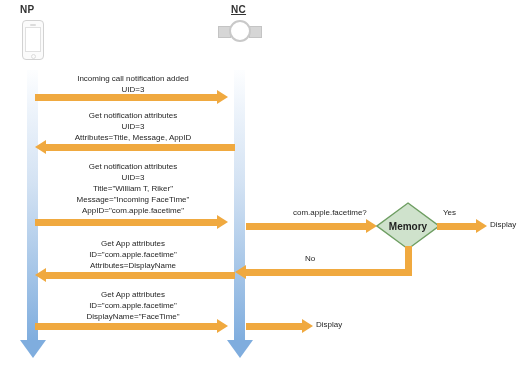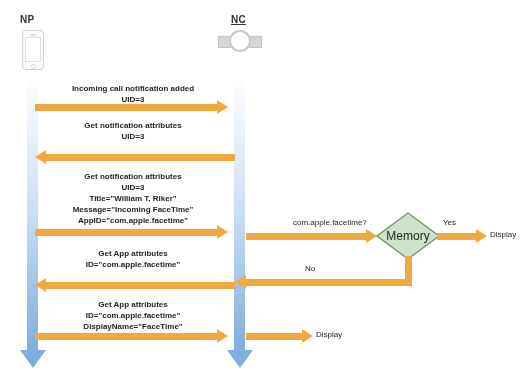--- a/index.html
+++ b/index.html
@@ -11,21 +11,21 @@
     width: 532px;
     height: 381px;
     position: relative;
     overflow: hidden;
     font-family: "Liberation Sans", sans-serif;
     color: #2b2b2b;
   }
 
   #canvas {
     position: absolute;
-    left: 0; top: 10px;
+    left: 0; top: 0;
     width: 532px;
     height: 323px;
   }
 
   
   .actor-label {
     position: absolute;
     font-size: 10px;
     font-weight: 700;
     color: #333333;
@@ -140,21 +140,21 @@
 
   
   .msg-text {
     position: absolute;
     text-align: center;
     font-size: 8px;
     line-height: 11px;
     color: #1f1f1f;
     white-space: nowrap;
   }
-  .msg-text div { white-space: nowrap; font-weight: bold; }
+  .msg-text div { white-space: nowrap; }
 
   .side-label {
     position: absolute;
     font-size: 8px;
     line-height: 11px;
     color: #1f1f1f;
     white-space: nowrap;
   }
 
   
@@ -170,22 +170,23 @@
     height: 100%;
   }
   .diamond-text {
     position: absolute;
     left: 0; top: 0;
     width: 64px;
     height: 48px;
     display: flex;
     align-items: center;
     justify-content: center;
-    font-size: 12px;
+    font-size: 10px;
     color: #1f1f1f;
+    font-weight: bold;
   }
 
   
   .watermark {
     position: absolute;
     font-size: 10px;
     color: #d8d8d8;
     white-space: nowrap;
     letter-spacing: 0.5px;
   }
@@ -220,37 +221,39 @@
   <div class="msg-text" style="left:33px; top:73px; width:200px;">
     <div>Incoming call notification added</div>
     <div>UID=3</div>
   </div>
   <div class="arrow-line" style="left:35px; top:94px; width:182px;"></div>
   <div class="arrow-head-r" style="left:217px; top:90px;"></div>
 
   <div class="msg-text" style="left:33px; top:110px; width:200px;">
     <div>Get notification attributes</div>
     <div>UID=3</div>
+    <div>Attributes=Title, Message, AppID</div>
   </div>
   <div class="arrow-line" style="left:46px; top:144px; width:189px;"></div>
   <div class="arrow-head-l" style="left:35px; top:140px;"></div>
 
   <div class="msg-text" style="left:33px; top:161px; width:200px;">
     <div>Get notification attributes</div>
     <div>UID=3</div>
     <div>Title="William T, Riker"</div>
     <div>Message="Incoming FaceTime"</div>
     <div>AppID="com.apple.facetime"</div>
   </div>
   <div class="arrow-line" style="left:35px; top:219px; width:182px;"></div>
   <div class="arrow-head-r" style="left:217px; top:215px;"></div>
 
   <div class="msg-text" style="left:33px; top:238px; width:200px;">
     <div>Get App attributes</div>
     <div>ID="com.apple.facetime"</div>
+    <div>Attributes=DisplayName</div>
   </div>
   <div class="arrow-line" style="left:46px; top:272px; width:189px;"></div>
   <div class="arrow-head-l" style="left:35px; top:268px;"></div>
 
   <div class="msg-text" style="left:33px; top:289px; width:200px;">
     <div>Get App attributes</div>
     <div>ID="com.apple.facetime"</div>
     <div>DisplayName="FaceTime"</div>
   </div>
   <div class="arrow-line" style="left:35px; top:323px; width:182px;"></div>

